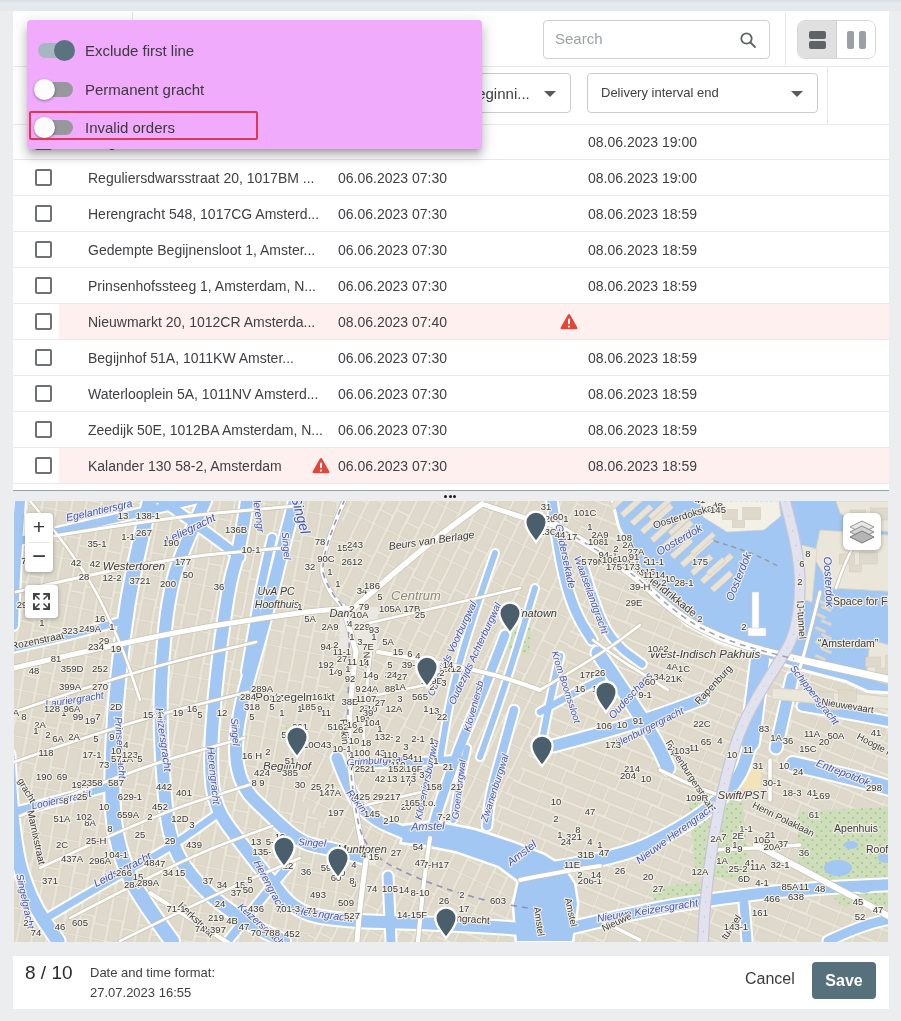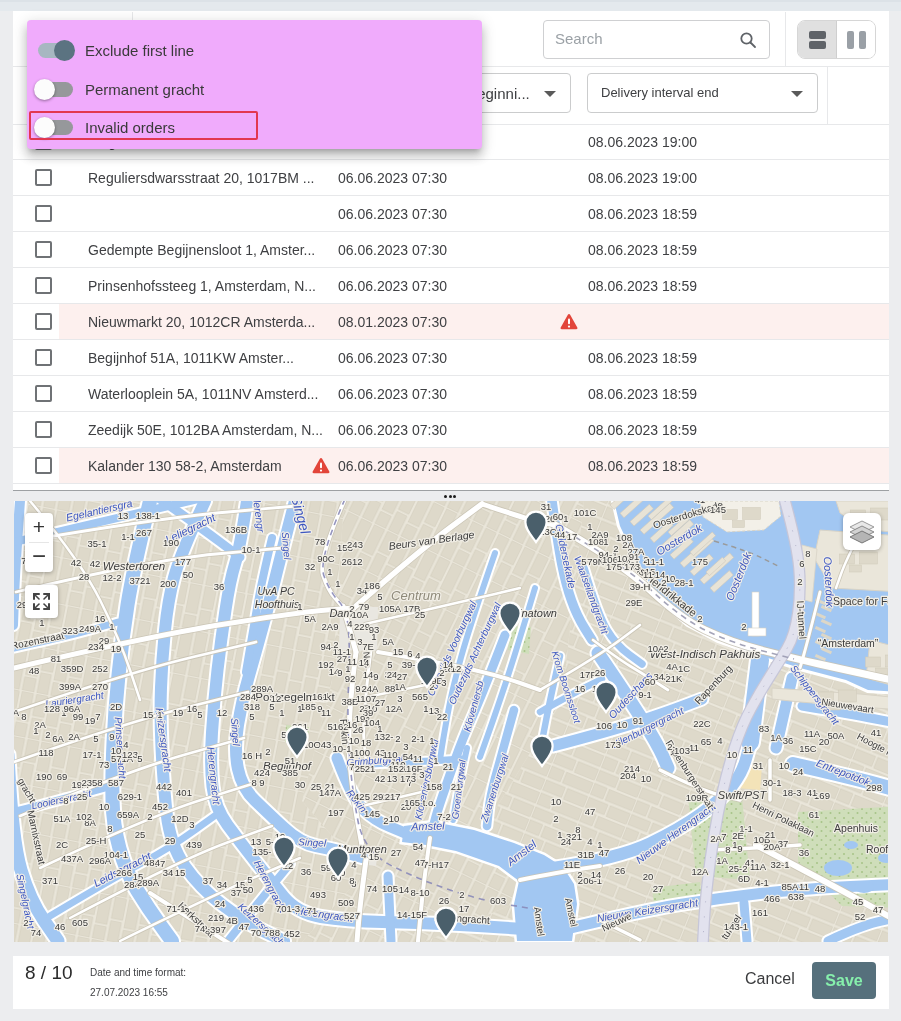--- a/index.html
+++ b/index.html
@@ -58,40 +58,41 @@
 <div class="cell" style="left:575px;top:113px;width:220px">08.06.2023 19:00</div>
 
 <div class="rline" style="top:184px"></div>
 <div class="cbx" style="top:158px"></div>
 <div class="cell" style="left:75px;top:149px;width:245px">Reguliersdwarsstraat 20, 1017BM ...</div>
 <div class="cell" style="left:325px;top:149px;width:200px">06.06.2023 07:30</div>
 <div class="cell" style="left:575px;top:149px;width:220px">08.06.2023 19:00</div>
 
 <div class="rline" style="top:220px"></div>
 <div class="cbx" style="top:194px"></div>
+<div class="cell" style="left:75px;top:185px;width:245px">Herengracht 548, 1017CG Amsterd...</div>
 <div class="cell" style="left:325px;top:185px;width:200px">06.06.2023 07:30</div>
 <div class="cell" style="left:575px;top:185px;width:220px">08.06.2023 18:59</div>
 
 <div class="rline" style="top:256px"></div>
 <div class="cbx" style="top:230px"></div>
 <div class="cell" style="left:75px;top:221px;width:245px">Gedempte Begijnensloot 1, Amster...</div>
 <div class="cell" style="left:325px;top:221px;width:200px">06.06.2023 07:30</div>
 <div class="cell" style="left:575px;top:221px;width:220px">08.06.2023 18:59</div>
 
 <div class="rline" style="top:292px"></div>
 <div class="cbx" style="top:266px"></div>
 <div class="cell" style="left:75px;top:257px;width:245px">Prinsenhofssteeg 1, Amsterdam, N...</div>
 <div class="cell" style="left:325px;top:257px;width:200px">06.06.2023 07:30</div>
 <div class="cell" style="left:575px;top:257px;width:220px">08.06.2023 18:59</div>
 
 <div style="position:absolute;left:46px;top:293px;width:830px;height:35px;background:#fdf0ee"></div>
 <div class="rline" style="top:328px"></div>
 <div class="cbx" style="top:302px"></div>
 <div class="cell" style="left:75px;top:293px;width:245px">Nieuwmarkt 20, 1012CR Amsterda...</div>
-<div class="cell" style="left:325px;top:293px;width:200px">08.01.2023 07:30</div>
+<div class="cell" style="left:325px;top:293px;width:200px">08.06.2023 07:40</div>
 <span style="position:absolute;left:547px;top:302px"><svg width="18" height="17" viewBox="0 0 18 17">
         <path d="M9,1 C9.45,1 9.9,1.25 10.15,1.7 L17.3,14.6 C17.75,15.4 17.2,16.3 16.3,16.3 L1.7,16.3 C0.8,16.3 0.25,15.4 0.7,14.6 L7.85,1.7 C8.1,1.25 8.55,1 9,1 Z" fill="#e2453a"></path>
         <rect x="8" y="5.6" width="2" height="5.6" rx="1" fill="#fff"></rect>
         <circle cx="9" cy="13.6" r="1.1" fill="#fff"></circle>
       </svg></span>
 
 <div class="rline" style="top:364px"></div>
 <div class="cbx" style="top:338px"></div>
 <div class="cell" style="left:75px;top:329px;width:245px">Begijnhof 51A, 1011KW Amster...</div>
 <div class="cell" style="left:325px;top:329px;width:200px">06.06.2023 07:30</div>
@@ -945,23 +946,23 @@
           <polygon points="13,1 25,7 13,13 1,7" fill="#e8e8e8" stroke="#999" stroke-width="1"></polygon>
           <polygon points="13,6 25,12 13,18 1,12" fill="#d2d2d2" stroke="#8a8a8a" stroke-width="1"></polygon>
           <polygon points="13,11 25,17 13,23 1,17" fill="#b5b5b5" stroke="#777" stroke-width="1"></polygon>
         </g>
       </svg>
     </div>
 </div>
 
 <div class="panel" style="left:13px; top:956px; width:876px; height:53px;">
   <div style="position:absolute; left:12px; top:6px; font-size:19px; color:#2b2b2b;">8 / 10</div>
-  <div style="position:absolute; left:77px; top:7px; font-size:10px; color:#3f4043; line-height:20px;">Date and time format:<br>27.07.2023 16:55</div>
+  <div style="position:absolute; left:77px; top:7px; font-size:13px; color:#3f4043; line-height:20px;">Date and time format:<br>27.07.2023 16:55</div>
   <div style="position:absolute; left:732px; top:14px; font-size:16px; font-weight:500; color:#3a3b3d;">Cancel</div>
-  <div style="position:absolute; left:799px; top:6px; width:64px; height:37px; background:#56707c; border-radius:4px; text-align:center; line-height:37px; font-size:16px; font-weight:600; color:#86efac;">Save</div>
+  <div style="position:absolute; left:799px; top:6px; width:64px; height:37px; background:#56707c; border-radius:4px; text-align:center; line-height:37px; font-size:16px; font-weight:600; color:#ffffff;">Save</div>
 </div>
 
 <div style="position:absolute; left:27px; top:20px; width:455px; height:129px; background:#f0abfc; border-radius:4px; box-shadow:0 5px 5px -3px rgba(0,0,0,.2),0 8px 10px 1px rgba(0,0,0,.14),0 3px 14px 2px rgba(0,0,0,.12);">
 
   <div style="position:absolute; left:11px; top:23px; width:35px; height:15px; background:#a7b7c1; border-radius:8px;"></div>
   <div style="position:absolute; left:27px; top:20px; width:21px; height:21px; background:#5b7381; border-radius:50%;"></div>
   <div class="tgl-txt" style="top:22px;">Exclude first line</div>
 
   <div style="position:absolute; left:11px; top:62px; width:35px; height:15px; background:#96989b; border-radius:8px;"></div>
   <div style="position:absolute; left:7px; top:59px; width:21px; height:21px; background:#fcfcfc; border-radius:50%; box-shadow:0 1px 3px rgba(0,0,0,.4);"></div>

